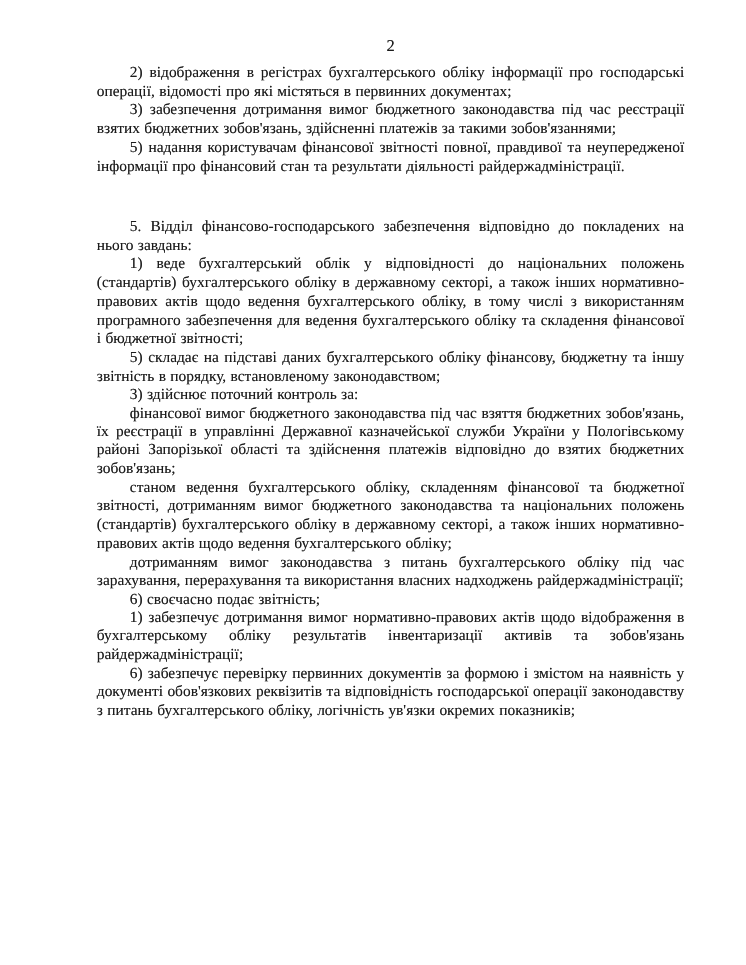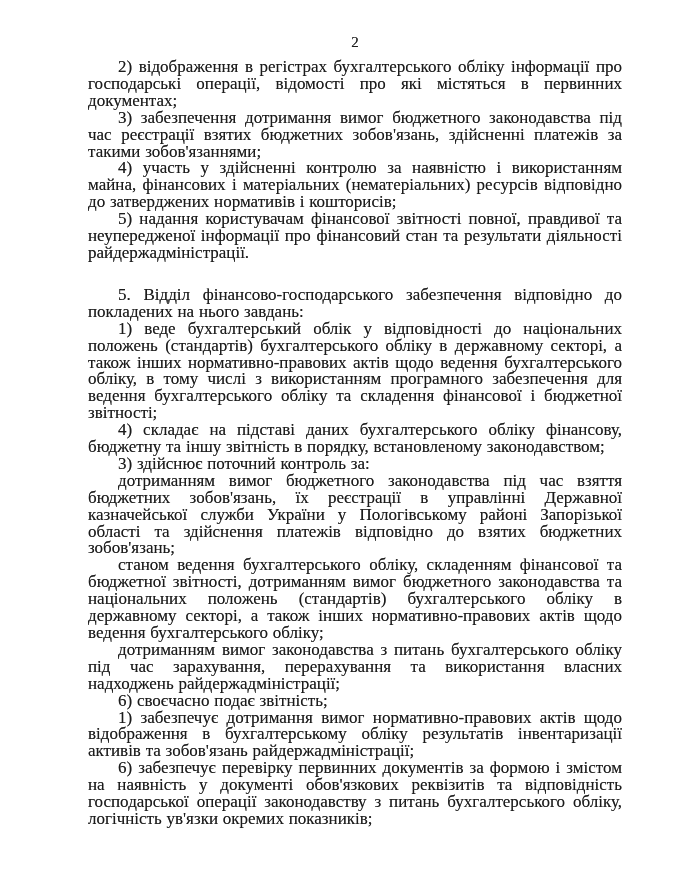--- a/index.html
+++ b/index.html
@@ -32,45 +32,44 @@
   }
   .body-text {
     position: absolute;
     top: 59px;
     left: 88px;
     width: 534px;
   }
   .para {
     margin: 0;
     padding: 0;
-    font-size: 17px;
+    font-size: 14px;
     line-height: 16.9px;
     text-align: justify;
     text-indent: 30px;
     word-spacing: 0.5px;
     text-shadow: 0 0 0.4px rgba(20,20,20,0.55);
   }
   .para.space-before {
-    margin-top: 25px;
+    margin-top: 39px;
   }
 </style>
 </head>
 <body>
 
 <div class="page" style="background: rgb(255, 255, 255); color: rgb(28, 28, 28);">
   <div class="page-number">2</div>
   <div class="body-text">
       <p class="para">2) відображення в регістрах бухгалтерського обліку інформації про господарські операції, відомості про які містяться в первинних документах;</p>
       <p class="para">3) забезпечення дотримання вимог бюджетного законодавства під час реєстрації взятих бюджетних зобов'язань, здійсненні платежів за такими зобов'язаннями;</p>
-      <p class="para">4) участь у здійсненні контролю за наявністю і використанням майна, фінансових і матеріальних (нематеріальних) ресурсів відповідно до затверджених нормативів і кошторисів;</p>
       <p class="para">5) надання користувачам фінансової звітності повної, правдивої та неупередженої інформації про фінансовий стан та результати діяльності райдержадміністрації.</p>
       <p class="para space-before">5. Відділ фінансово-господарського забезпечення відповідно до покладених на нього завдань:</p>
       <p class="para">1) веде бухгалтерський облік у відповідності до національних положень (стандартів) бухгалтерського обліку в державному секторі, а також інших нормативно-правових актів щодо ведення бухгалтерського обліку, в тому числі з використанням програмного забезпечення для ведення бухгалтерського обліку та складення фінансової і бюджетної звітності;</p>
-      <p class="para">4) складає на підставі даних бухгалтерського обліку фінансову, бюджетну та іншу звітність в порядку, встановленому законодавством;</p>
+      <p class="para">5) складає на підставі даних бухгалтерського обліку фінансову, бюджетну та іншу звітність в порядку, встановленому законодавством;</p>
       <p class="para">3) здійснює поточний контроль за:</p>
-      <p class="para">дотриманням вимог бюджетного законодавства під час взяття бюджетних зобов'язань, їх реєстрації в управлінні Державної казначейської служби України у Пологівському районі Запорізької області та здійснення платежів відповідно до взятих бюджетних зобов'язань;</p>
+      <p class="para">фінансової вимог бюджетного законодавства під час взяття бюджетних зобов'язань, їх реєстрації в управлінні Державної казначейської служби України у Пологівському районі Запорізької області та здійснення платежів відповідно до взятих бюджетних зобов'язань;</p>
       <p class="para">станом ведення бухгалтерського обліку, складенням фінансової та бюджетної звітності, дотриманням вимог бюджетного законодавства та національних положень (стандартів) бухгалтерського обліку в державному секторі, а також інших нормативно-правових актів щодо ведення бухгалтерського обліку;</p>
       <p class="para">дотриманням вимог законодавства з питань бухгалтерського обліку під час зарахування, перерахування та використання власних надходжень райдержадміністрації;</p>
       <p class="para">6) своєчасно подає звітність;</p>
       <p class="para">1) забезпечує дотримання вимог нормативно-правових актів щодо відображення в бухгалтерському обліку результатів інвентаризації активів та зобов'язань райдержадміністрації;</p>
       <p class="para">6) забезпечує перевірку первинних документів за формою і змістом на наявність у документі обов'язкових реквізитів та відповідність господарської операції законодавству з питань бухгалтерського обліку, логічність ув'язки окремих показників;</p>
     </div>
 </div>
 
 </body></html>

